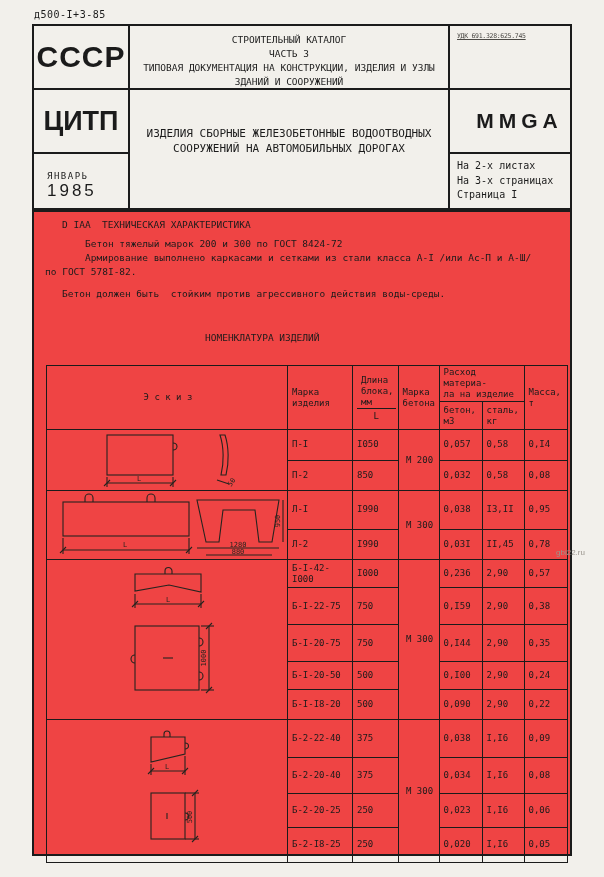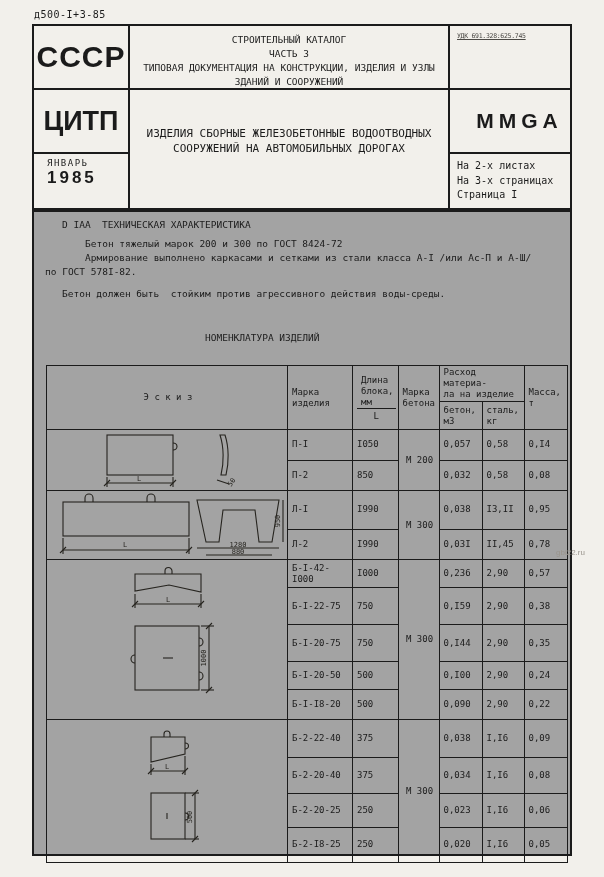--- a/index.html
+++ b/index.html
@@ -28,40 +28,40 @@
     background:#f2f0eb;
   }
   .hcell { border-right:2px solid #1b1b1b; border-bottom:2px solid #1b1b1b; overflow:hidden; }
   .hcell.last-col { border-right:none; }
   .hcell.last-row { border-bottom:none; }
 
   .c-ussr { grid-column:1; grid-row:1; display:flex; align-items:center; justify-content:center;
     font-family:"Liberation Sans", sans-serif; font-weight:700; font-size:30px; letter-spacing:1px; }
   .c-citp { grid-column:1; grid-row:2; display:flex; align-items:center; justify-content:center;
     font-family:"Liberation Sans", sans-serif; font-weight:700; font-size:27px; }
-  .c-date { grid-column:1; grid-row:3; padding:4px 0 0 13px; }
+  .c-date { grid-column:1; grid-row:3; padding:17px 0 0 13px; }
   .c-date .month { font-size:9px; letter-spacing:1.5px; }
-  .c-date .year  { font-family:"Liberation Sans", sans-serif; font-weight:700; font-size:17px; letter-spacing:3px; margin-top:0px; }
+  .c-date .year  { font-family:"Liberation Sans", sans-serif; font-weight:400; font-size:17px; letter-spacing:3px; margin-top:0px; }
 
   .c-catalog { grid-column:2; grid-row:1; text-align:center; padding-top:7px;
     font-size:9.5px; line-height:14px; white-space:pre-line; }
   .c-subject { grid-column:2; grid-row:2 / 4; text-align:center; padding-top:36px;
     font-size:11px; line-height:15px; white-space:pre-line; }
 
   .c-series { grid-column:3; grid-row:1; padding:5px 0 0 7px; }
   .c-series .series-main { font-size:9px; font-weight:700; line-height:10.5px; white-space:pre-line; }
   .c-series .series-udc  { font-size:6.5px; color:#4c4a46; margin-top:1px; letter-spacing:-0.3px;text-decoration:underline; }
   .c-code { grid-column:3; grid-row:2; display:flex; align-items:center; justify-content:center;
     font-family:"Liberation Sans", sans-serif; font-weight:700; font-size:21px; letter-spacing:5px; padding-left:19px; }
   .c-sheets { grid-column:3; grid-row:3; padding:5px 0 0 7px; font-size:10px; line-height:14.5px; white-space:pre-line; }
 
   
   .main-box {
     position:absolute; left:32px; top:210px; width:540px; height:646px;
-    border:2px solid #1b1b1b; background:#a3a3a3;padding-left:15px;
+    border:2px solid #1b1b1b; background:#ef4444;padding-left:15px;
   }
   .abs { position:absolute; font-size:9.5px; white-space:pre; }
   .t-heading { left:28px; top:7px; }
   .t-para1   { left:51px; top:26px; }
   .t-para2   { left:51px; top:40px; }
   .t-para2b  { left:11px; top:54px; }
   .t-para3   { left:28px; top:76px; }
   .t-nomen   { left:171px; top:120px; }
 
   

